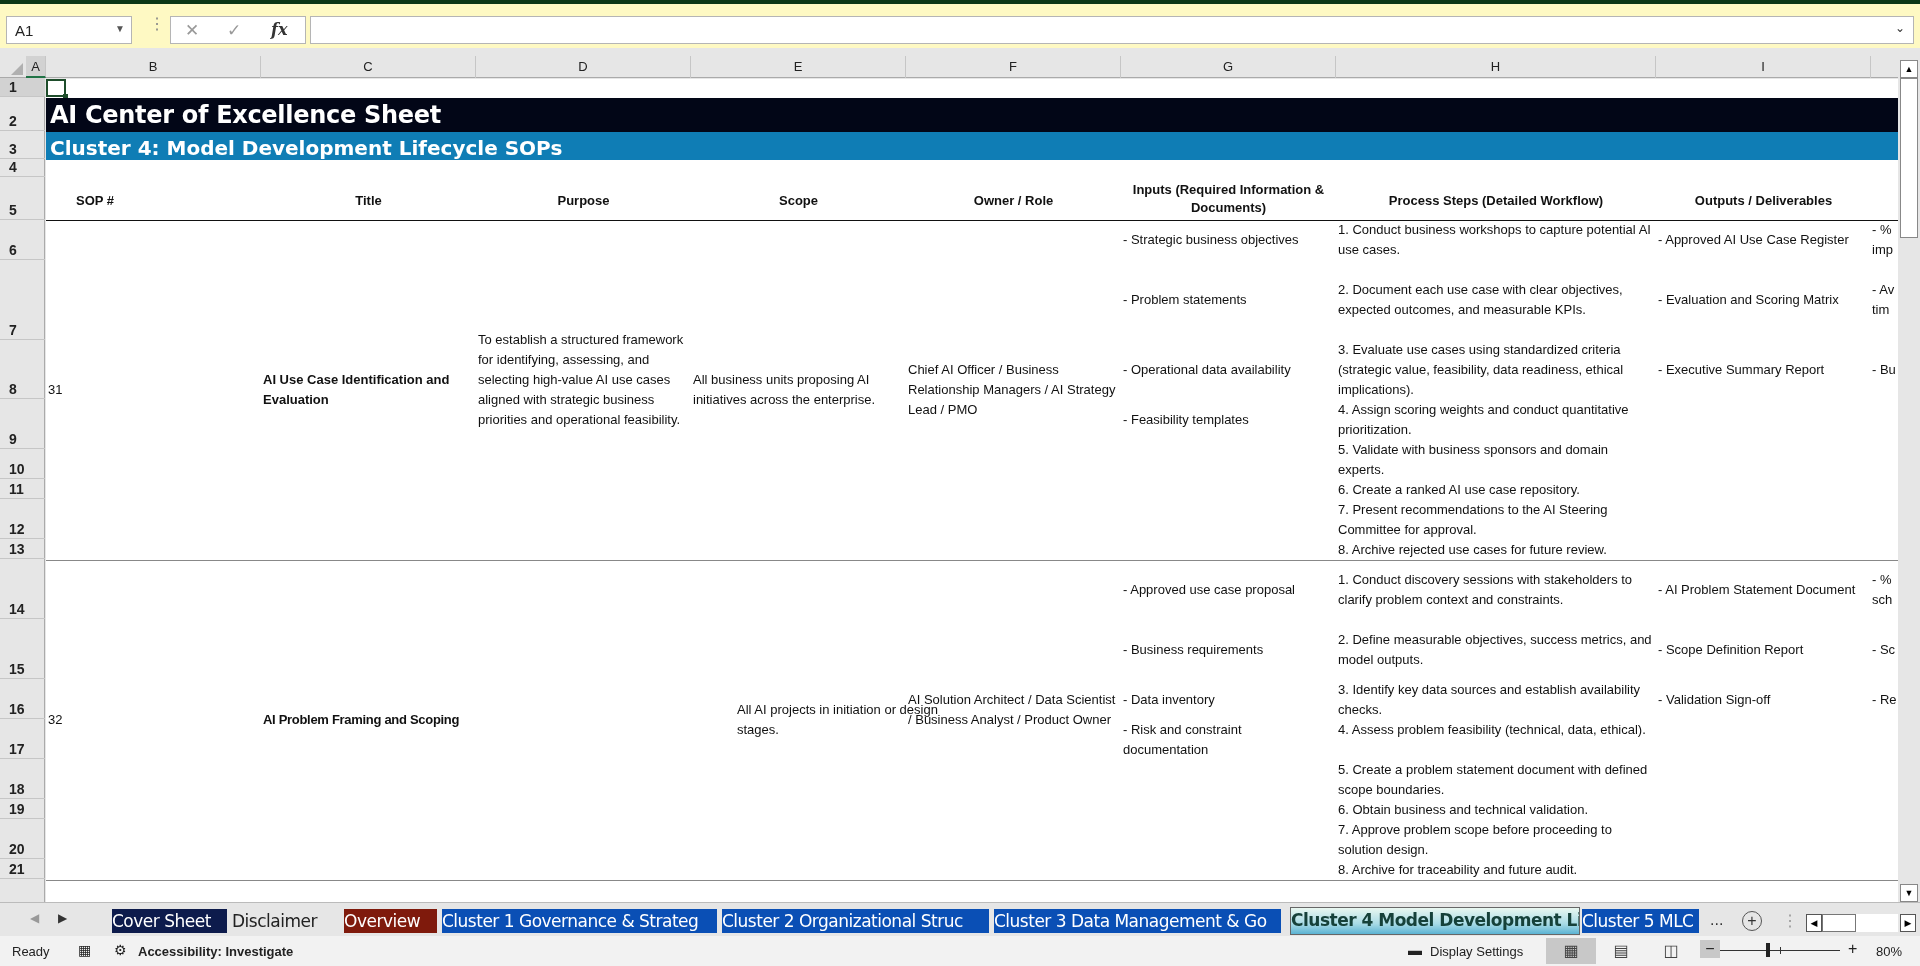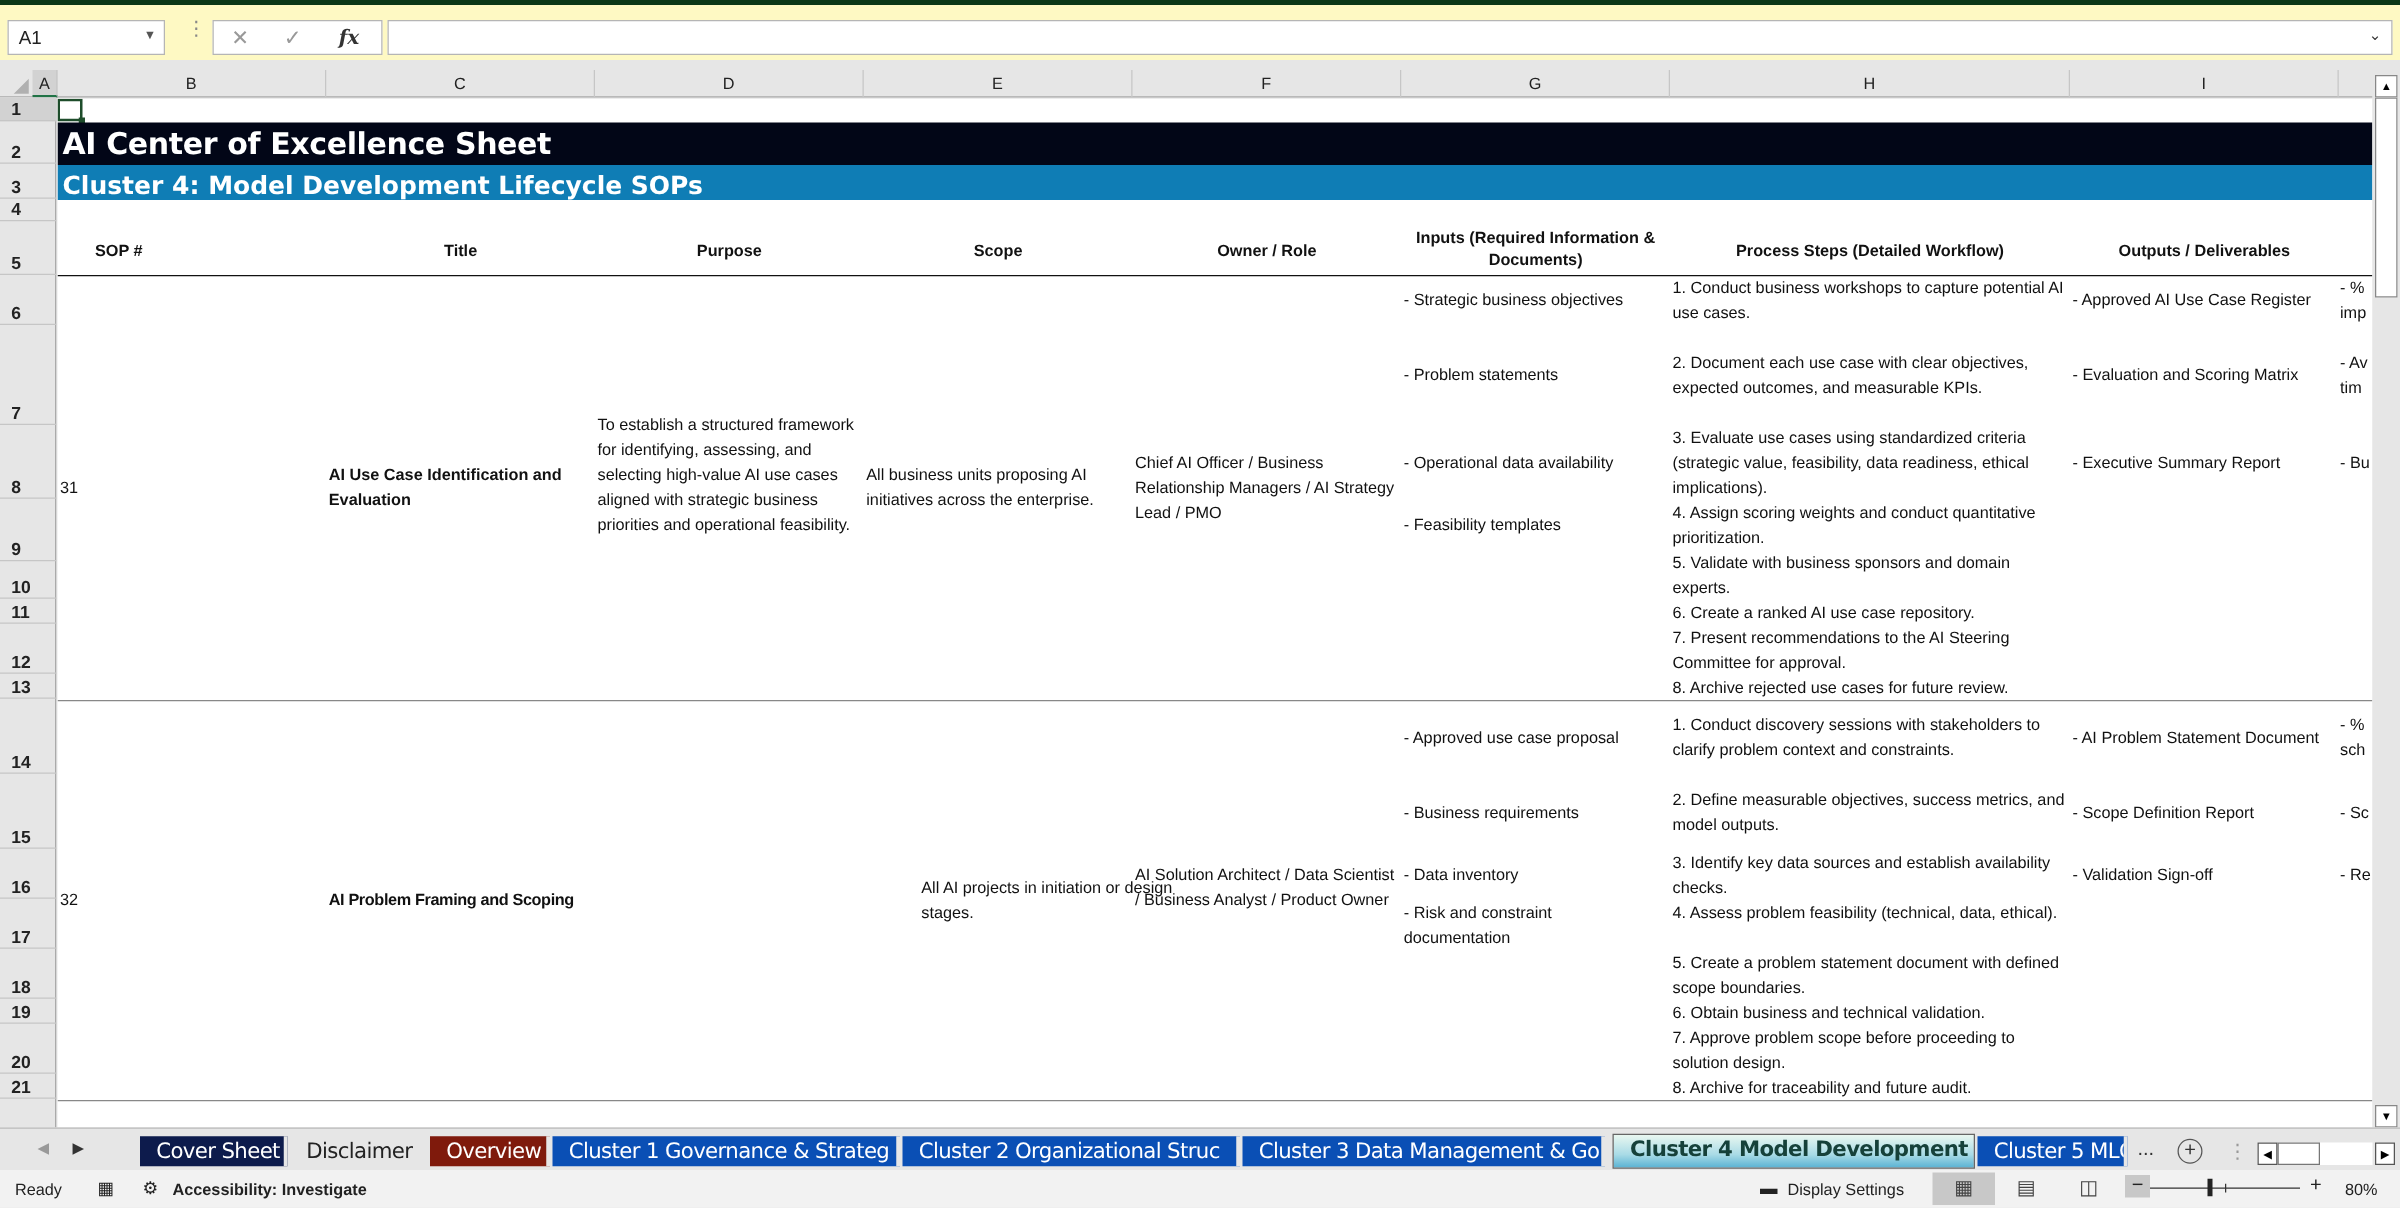--- a/index.html
+++ b/index.html
@@ -39,21 +39,21 @@
   .sep { position: absolute; left: 0; width: 1852px; height: 1px; background: #888; }
 
   .vscroll { position: absolute; left: 1898px; top: 56px; width: 22px; height: 846px; background: #e6e6e6; }
   .vscroll .up, .vscroll .down { position: absolute; left: 2px; width: 18px; height: 18px; border: 1px solid #888; background: #fff; font-size: 9px; text-align: center; line-height: 16px; }
   .vscroll .up { top: 4px; }
   .vscroll .down { top: 828px; }
   .vscroll .thumb { position: absolute; left: 2px; top: 22px; width: 18px; height: 160px; background: #fff; border: 1px solid #888; }
 
   .tabbar { position: absolute; left: 0; top: 902px; width: 1920px; height: 34px; background: #e6e6e6; border-top: 1px solid #bbb; }
   .tabnav { position: absolute; top: 8px; font-size: 12px; color: #999; }
-  .tab { position: absolute; top: 6px; height: 24px; font-size: 17px; color: #fff; padding: 0 13px; line-height: 24px; white-space: nowrap; overflow: hidden; border-right: 3px solid #e6e6e6; font-family: "DejaVu Sans", sans-serif; letter-spacing: -0.5px; }
+  .tab { position: absolute; top: 6px; height: 24px; font-size: 17px; color: #fff; padding: 0 0; line-height: 24px; white-space: nowrap; overflow: hidden; border-right: 3px solid #e6e6e6; font-family: "DejaVu Sans", sans-serif; letter-spacing: -0.5px; }
   .tab.active { top: 4px; height: 28px; background: linear-gradient(#e9f7f0 0%, #a9dbe6 60%, #5bb3d3 100%); color: #16413a; font-weight: bold; border: 1px solid #666; }
   .tab-more { position: absolute; left: 1710px; top: 8px; font-size: 16px; color: #333; }
   .tab-add { position: absolute; left: 1742px; top: 8px; width: 20px; height: 20px; border: 1px solid #555; border-radius: 50%; text-align: center; line-height: 18px; font-size: 16px; color: #333; }
   .tab-dots { position: absolute; left: 1782px; top: 8px; color: #999; font-size: 16px; }
   .hscroll { position: absolute; left: 1806px; top: 11px; width: 92px; height: 18px; background: #fff; }
   .hscroll .l, .hscroll .r2 { position: absolute; top: 0; width: 16px; height: 18px; border: 1px solid #555; background: #fff; font-size: 9px; line-height: 16px; text-align: center; }
   .hscroll .l { left: 0; }
   .hscroll .r2 { right: -18px; }
   .hscroll .th { position: absolute; left: 16px; top: 0; width: 34px; height: 18px; border: 1px solid #777; }
 

